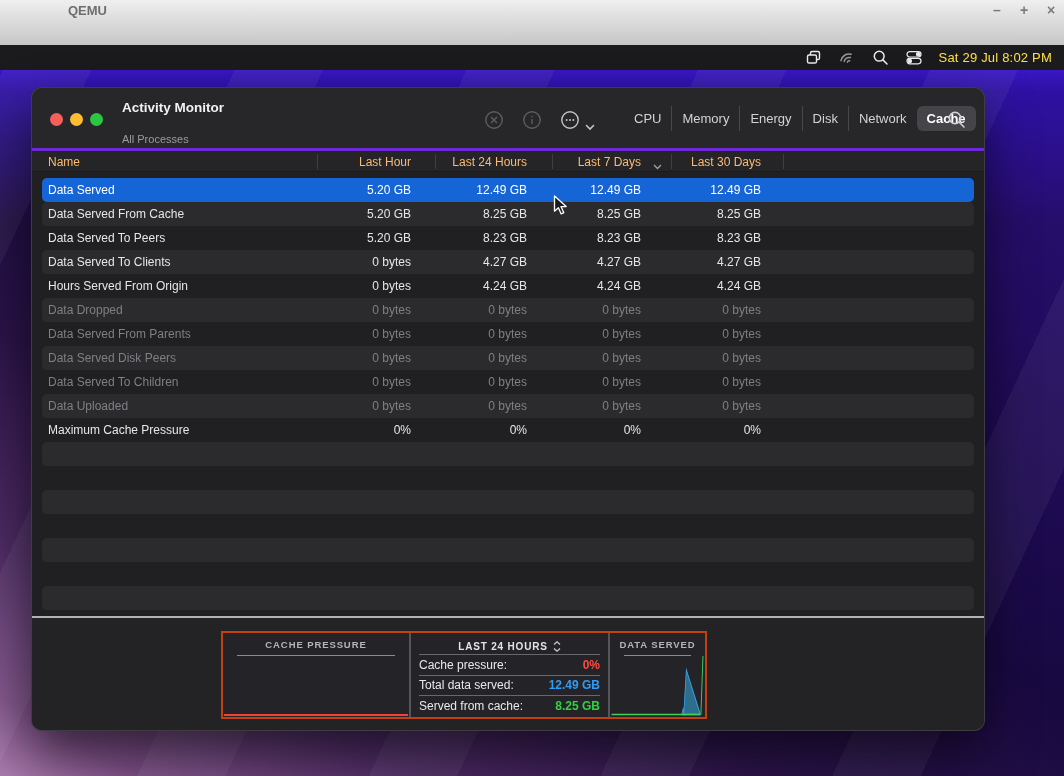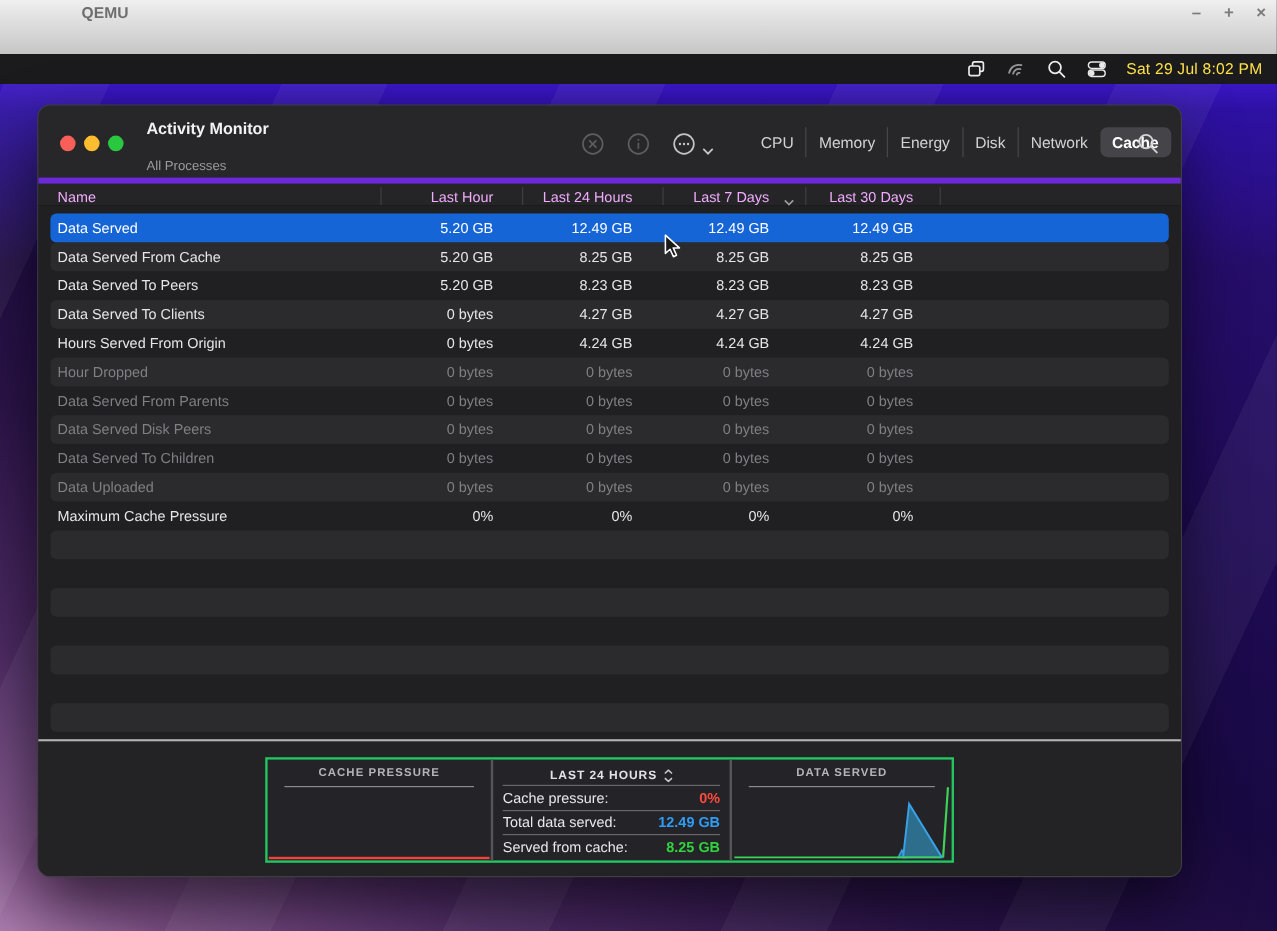--- a/index.html
+++ b/index.html
@@ -38,42 +38,42 @@
   .win-subtitle{font-size:11px;color:#9b9b9f;margin-top:18px;}
   .tool-circle{position:absolute;top:22px;width:20px;height:20px;}
   .chev-down{position:absolute;top:29px;left:553px;}
   .tabbar{position:absolute;left:592px;top:17px;height:26px;display:flex;align-items:center;}
   .tab{padding:4px 10px;font-size:13px;color:#d2d2d4;line-height:17px;cursor:default;white-space:nowrap;}
   .tab:not(:first-child):not(.sel){border-left:1px solid #48484b;}
   .tab.sel{background:#454549;border-radius:6px;color:#ffffff;font-weight:600;border-left:none;}
   .search-btn{position:absolute;left:915px;top:22px;width:19px;height:19px;}
   
   .win-header{position:absolute;top:60px;left:0;right:0;height:24px;background:#252528;
-    border-top:5px solid #6d28d9;border-bottom:1px solid #1a1a1d;box-sizing:border-box;
-    font-size:12px;color:#f0abfc;}
+    border-top:3px solid #6d28d9;border-bottom:1px solid #1a1a1d;box-sizing:border-box;
+    font-size:12px;color:#fdba74;}
   .h-name{position:absolute;left:16px;top:4px;}
   .h-col{position:absolute;top:4px;}
   .h-col.sorted{font-weight:normal;}
   .h-sep{position:absolute;top:3px;width:1px;height:15px;background:#3f3f43;}
   .h-chev{position:absolute;top:8px;}
   
   .win-body{position:absolute;top:84px;left:0;right:0;height:444px;background:#202023;padding-top:6px;box-sizing:border-box;position:absolute;}
   .row{height:24px;margin:0 10px;border-radius:5px;position:relative;font-size:12px;color:#e6e6e8;
     display:flex;align-items:center;cursor:default;}
   .row.striped{background:#2b2b2e;}
   .row.selected{background:#1565d6;color:#ffffff;}
   .row.dimmed{color:#7f7f84;}
   .row .name{padding-left:6px;white-space:nowrap;}
   .row .val{position:absolute;top:5px;white-space:nowrap;margin-left:24px;}
   .v0{right:563px}.v1{right:447px}.v2{right:333px}.v3{right:213px}
   .stripe{position:absolute;left:10px;right:10px;height:24px;border-radius:5px;background:#2b2b2e;}
   
   .win-sep{position:absolute;top:528px;left:0;right:0;height:2px;background:#b2b2b4;}
   .win-bottom{position:absolute;top:530px;left:0;right:0;height:112px;background:#232326;border-radius:0 0 10px 10px;}
-  .panel-box{position:absolute;left:189px;top:13px;width:574px;height:88px;border:2px solid #22c55e;
+  .panel-box{position:absolute;left:189px;top:13px;width:486px;height:88px;border:2px solid #c2410c;
     box-sizing:border-box;display:grid;grid-template-columns:186px 201px 1fr;background:#242428;}
   .sec{position:relative;overflow:hidden;}
   .sec.center{border-left:2px solid #56565a;border-right:2px solid #56565a;}
   .sec-title{margin-top:6px;text-align:center;font-size:9.5px;font-weight:bold;letter-spacing:.9px;color:#b5b5b8;}
   .sec-underline{margin:5px 14px 0;border-top:1px solid #8b8b8d;}
   .redline{position:absolute;left:1px;right:1px;bottom:1px;height:2px;background:#f5413c;}
   .stat-title-row{height:16px;padding-top:5px;display:flex;align-items:center;justify-content:center;gap:5px;
     font-size:10px;font-weight:bold;letter-spacing:.8px;color:#e3e3e5;cursor:default;}
   .stat-row{margin:0 8px;height:19.6px;border-top:1px solid #68686c;display:flex;align-items:center;
     justify-content:space-between;font-size:12px;color:#e8e8ea;}
@@ -241,21 +241,21 @@
     <span class="val v3">4.27 GB</span>
   </div>
           <div class="row">
     <span class="name">Hours Served From Origin</span>
     <span class="val v0">0 bytes</span>
     <span class="val v1">4.24 GB</span>
     <span class="val v2">4.24 GB</span>
     <span class="val v3">4.24 GB</span>
   </div>
           <div class="row striped dimmed">
-    <span class="name">Hour Dropped</span>
+    <span class="name">Data Dropped</span>
     <span class="val v0">0 bytes</span>
     <span class="val v1">0 bytes</span>
     <span class="val v2">0 bytes</span>
     <span class="val v3">0 bytes</span>
   </div>
           <div class="row dimmed">
     <span class="name">Data Served From Parents</span>
     <span class="val v0">0 bytes</span>
     <span class="val v1">0 bytes</span>
     <span class="val v2">0 bytes</span>

